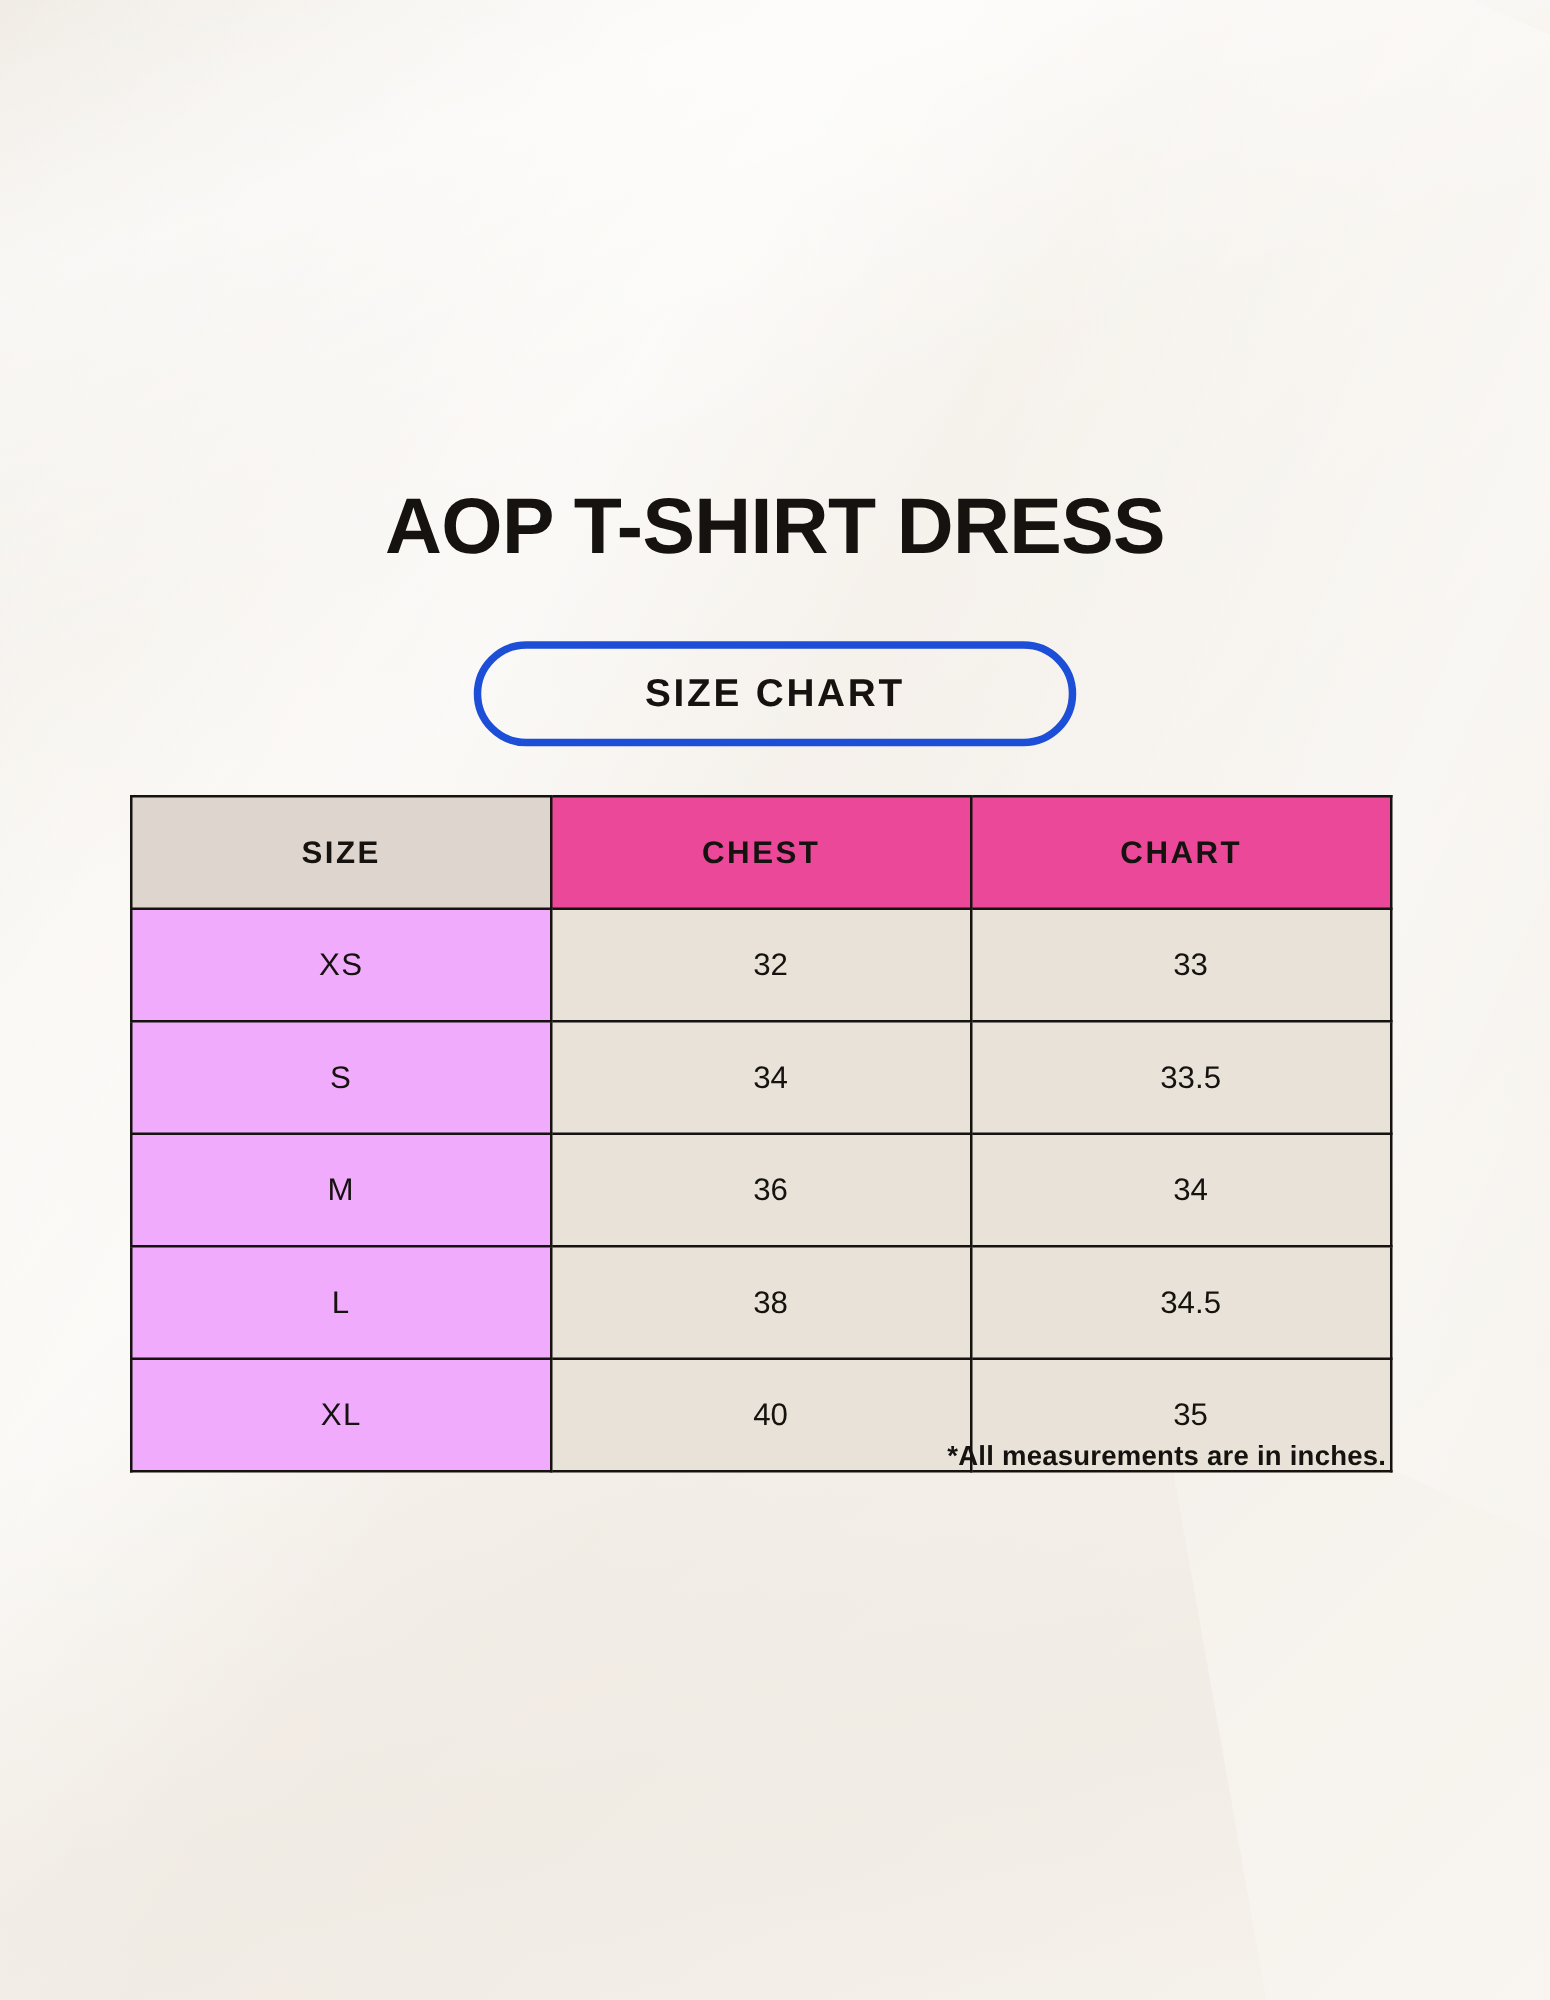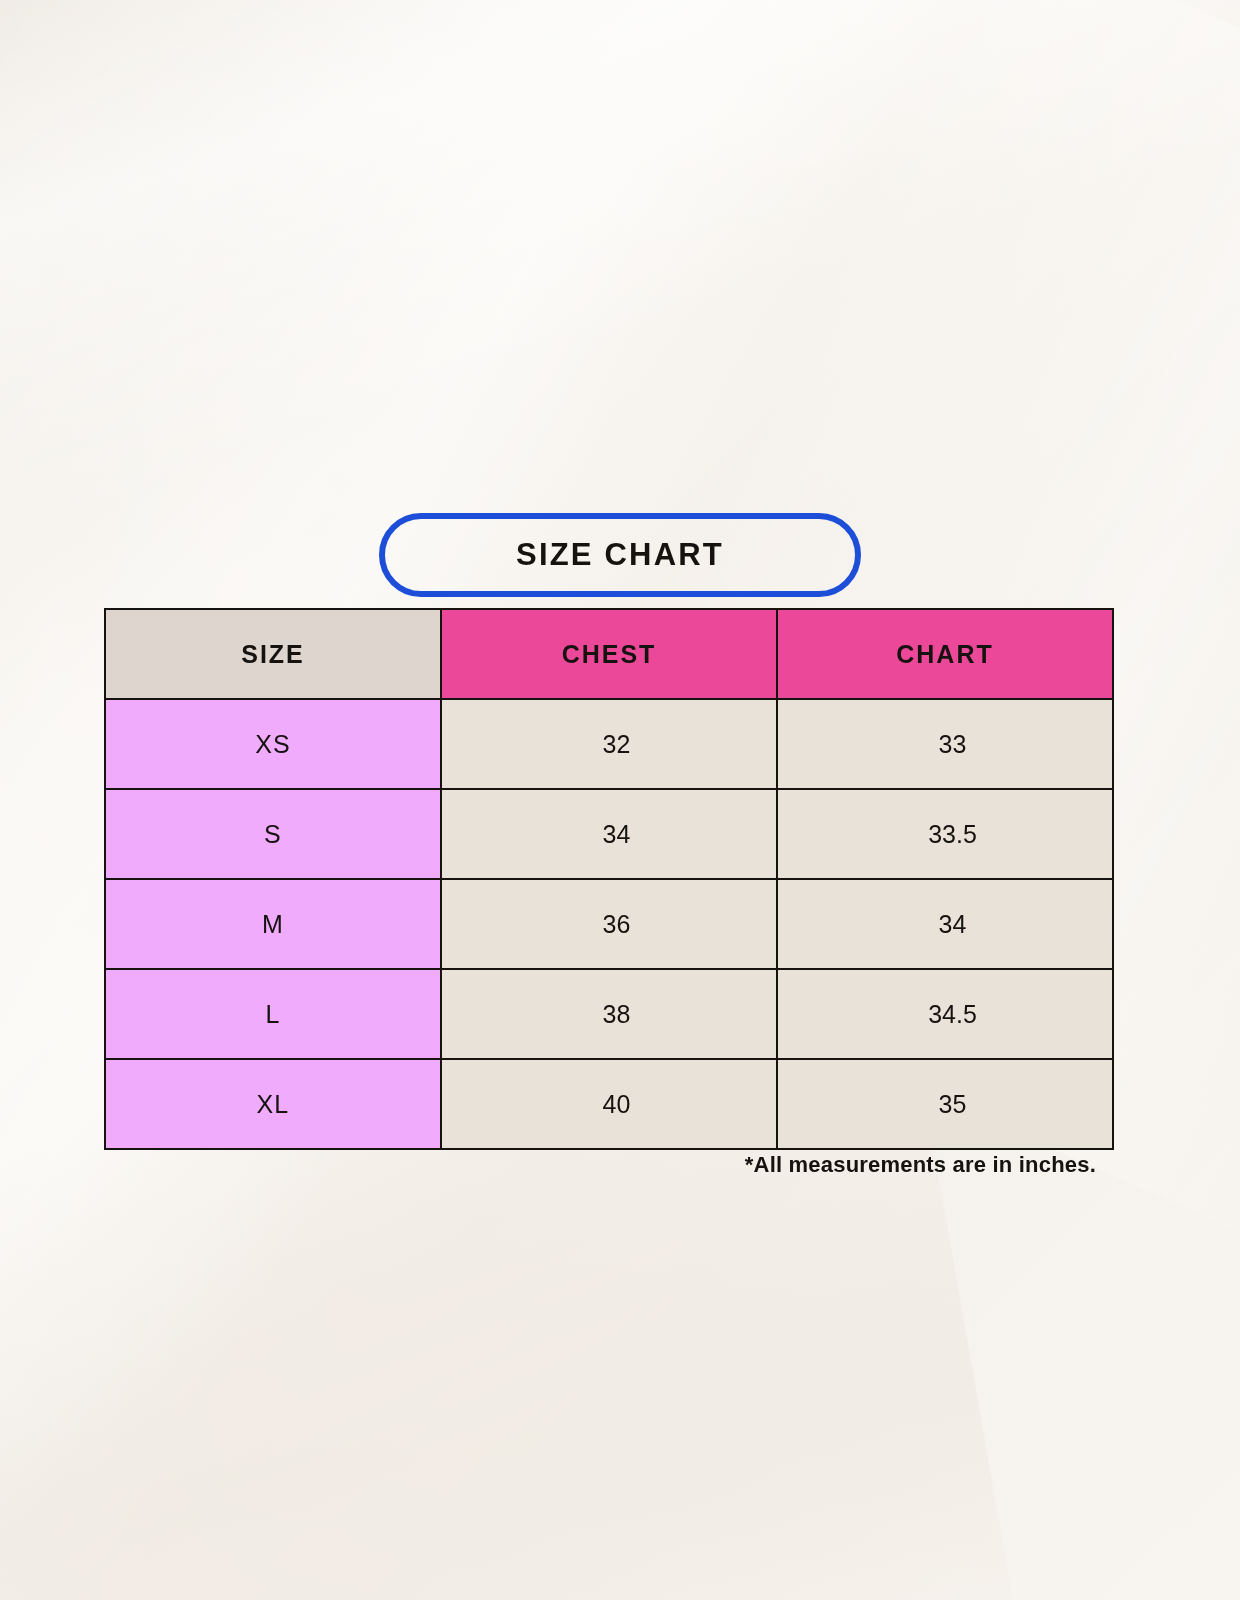--- a/index.html
+++ b/index.html
@@ -96,21 +96,21 @@
     justify-content: center;
     font-size: 31px;
     font-weight: 700;
     letter-spacing: 2.2px;
     color: #15120f;
     background: transparent;
   }
 
   .table-wrap {
     position: absolute;
-    top: 608px;
+    top: 636px;
     left: 104px;
     width: 1008px;
   }
   table.size-chart {
     border-collapse: collapse;
     width: 1008px;
     table-layout: fixed;
   }
   table.size-chart th,
   table.size-chart td {
@@ -144,39 +144,40 @@
   }
   tbody td.cell-value {
     background: #e9e2d8;
     font-weight: 400;
     padding-left: 16px;
   }
 
   .footnote {
     position: absolute;
     top: 1152px;
-    left: 88px;
+    left: 101px;
     width: 1008px;
     text-align: right;
     font-size: 22px;
     font-weight: 700;
     color: #15120f;
     letter-spacing: 0.2px;
   }
 </style>
 </head>
 <body>
 
 <div class="bg-layer"></div>
 <div class="bg-sheen-a"></div>
 <div class="bg-sheen-b"></div>
 <div class="bg-sheen-c"></div>
 
 <div class="page">
 
+  <div class="title">AOP T-SHIRT DRESS</div>
 
   <div class="pill-wrap">
     <div class="pill">SIZE CHART</div>
   </div>
 
   <div class="table-wrap">
     <table class="size-chart">
       <colgroup>
         <col class="c-size">
         <col class="c-chest">

